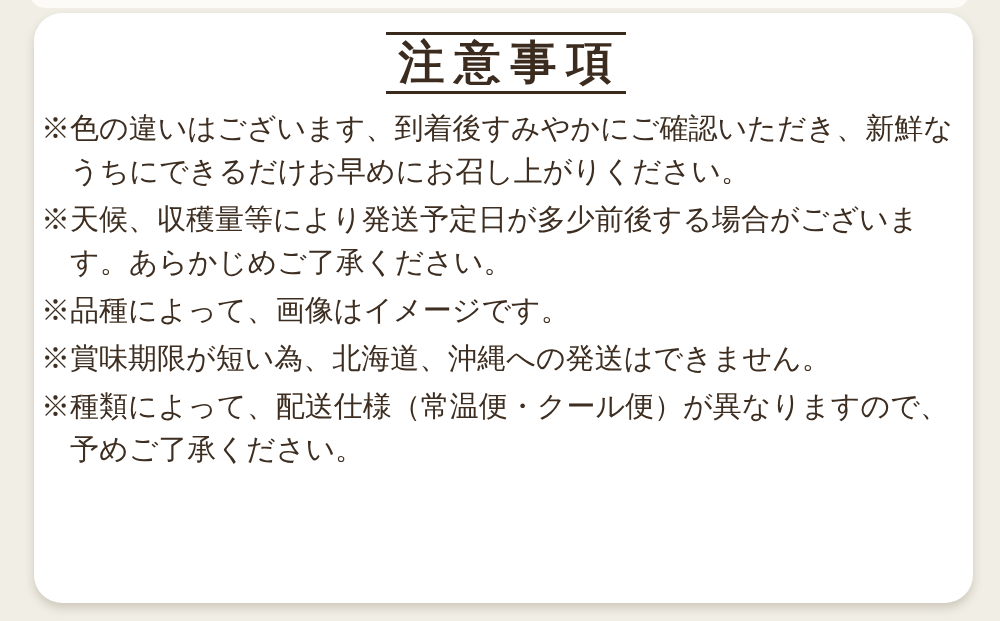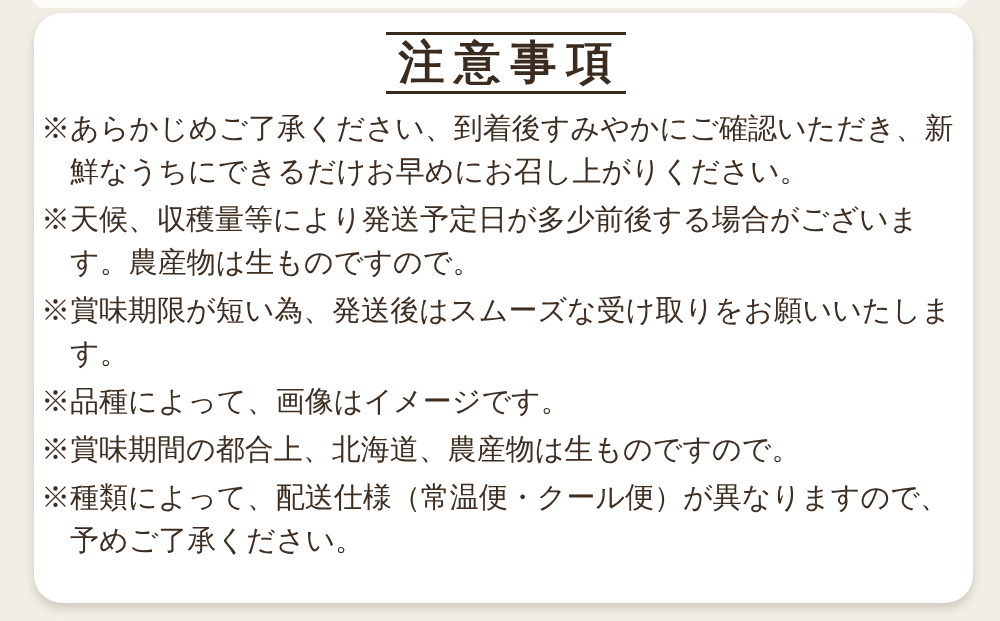--- a/index.html
+++ b/index.html
@@ -78,21 +78,20 @@
 
 <div class="notice-card">
 
   <div class="title-block">
     <div class="title-rule"></div>
     <h1 class="page-title">注意事項</h1>
     <div class="title-rule"></div>
   </div>
 
   <div class="notice-list">
-    <div class="notice-item">※あらかじめご了承ください、到着後すみやかにご確認いただき、新鮮なうちにできるだけお早めにお召し上がりください。</div>
-    <div class="notice-item">※天候、収穫量等により発送予定日が多少前後する場合がございます。農産物は生ものですので。</div>
-    <div class="notice-item">※賞味期限が短い為、発送後はスムーズな受け取りをお願いいたします。</div>
+    <div class="notice-item">※色の違いはございます、到着後すみやかにご確認いただき、新鮮なうちにできるだけお早めにお召し上がりください。</div>
+    <div class="notice-item">※天候、収穫量等により発送予定日が多少前後する場合がございます。あらかじめご了承ください。</div>
     <div class="notice-item">※品種によって、画像はイメージです。</div>
-    <div class="notice-item">※賞味期間の都合上、北海道、農産物は生ものですので。</div>
+    <div class="notice-item">※賞味期限が短い為、北海道、沖縄への発送はできません。</div>
     <div class="notice-item">※種類によって、配送仕様（常温便・クール便）が異なりますので、予めご了承ください。</div>
   </div>
 
 </div>
 
 </body></html>

